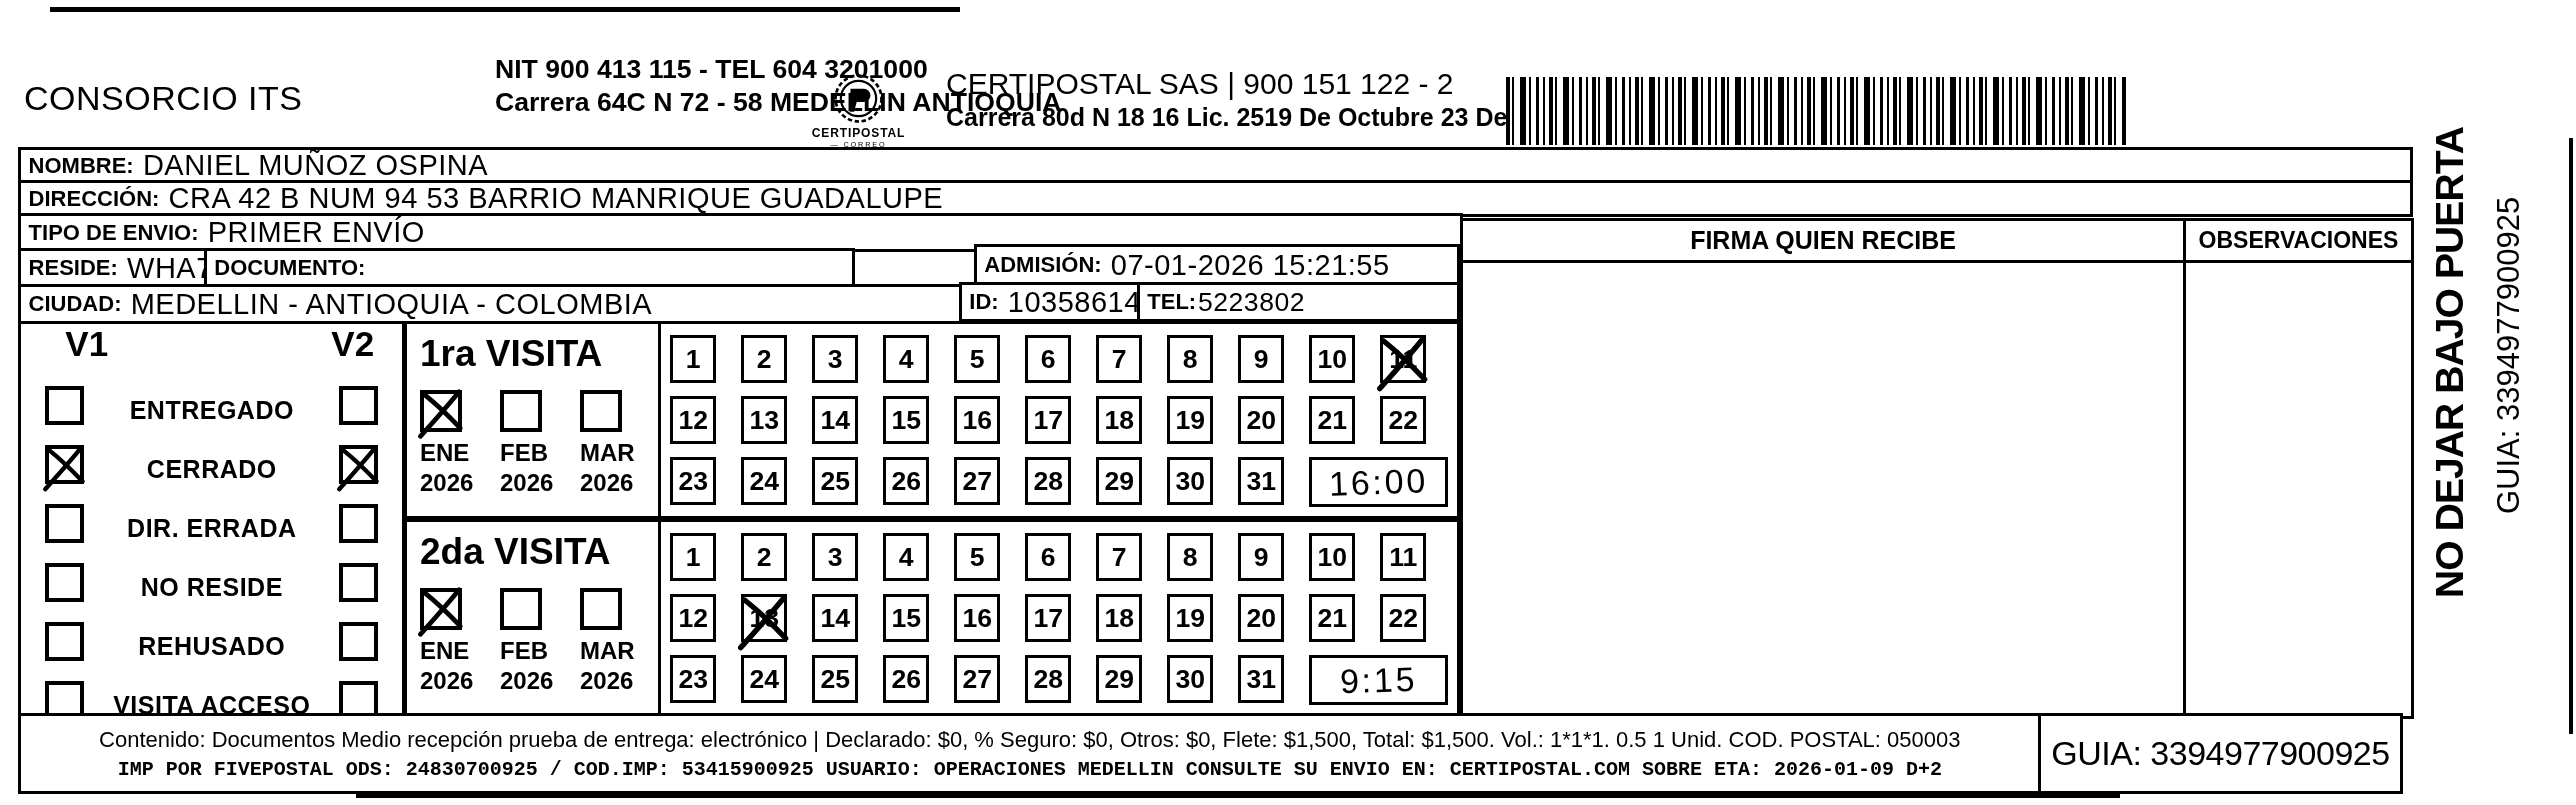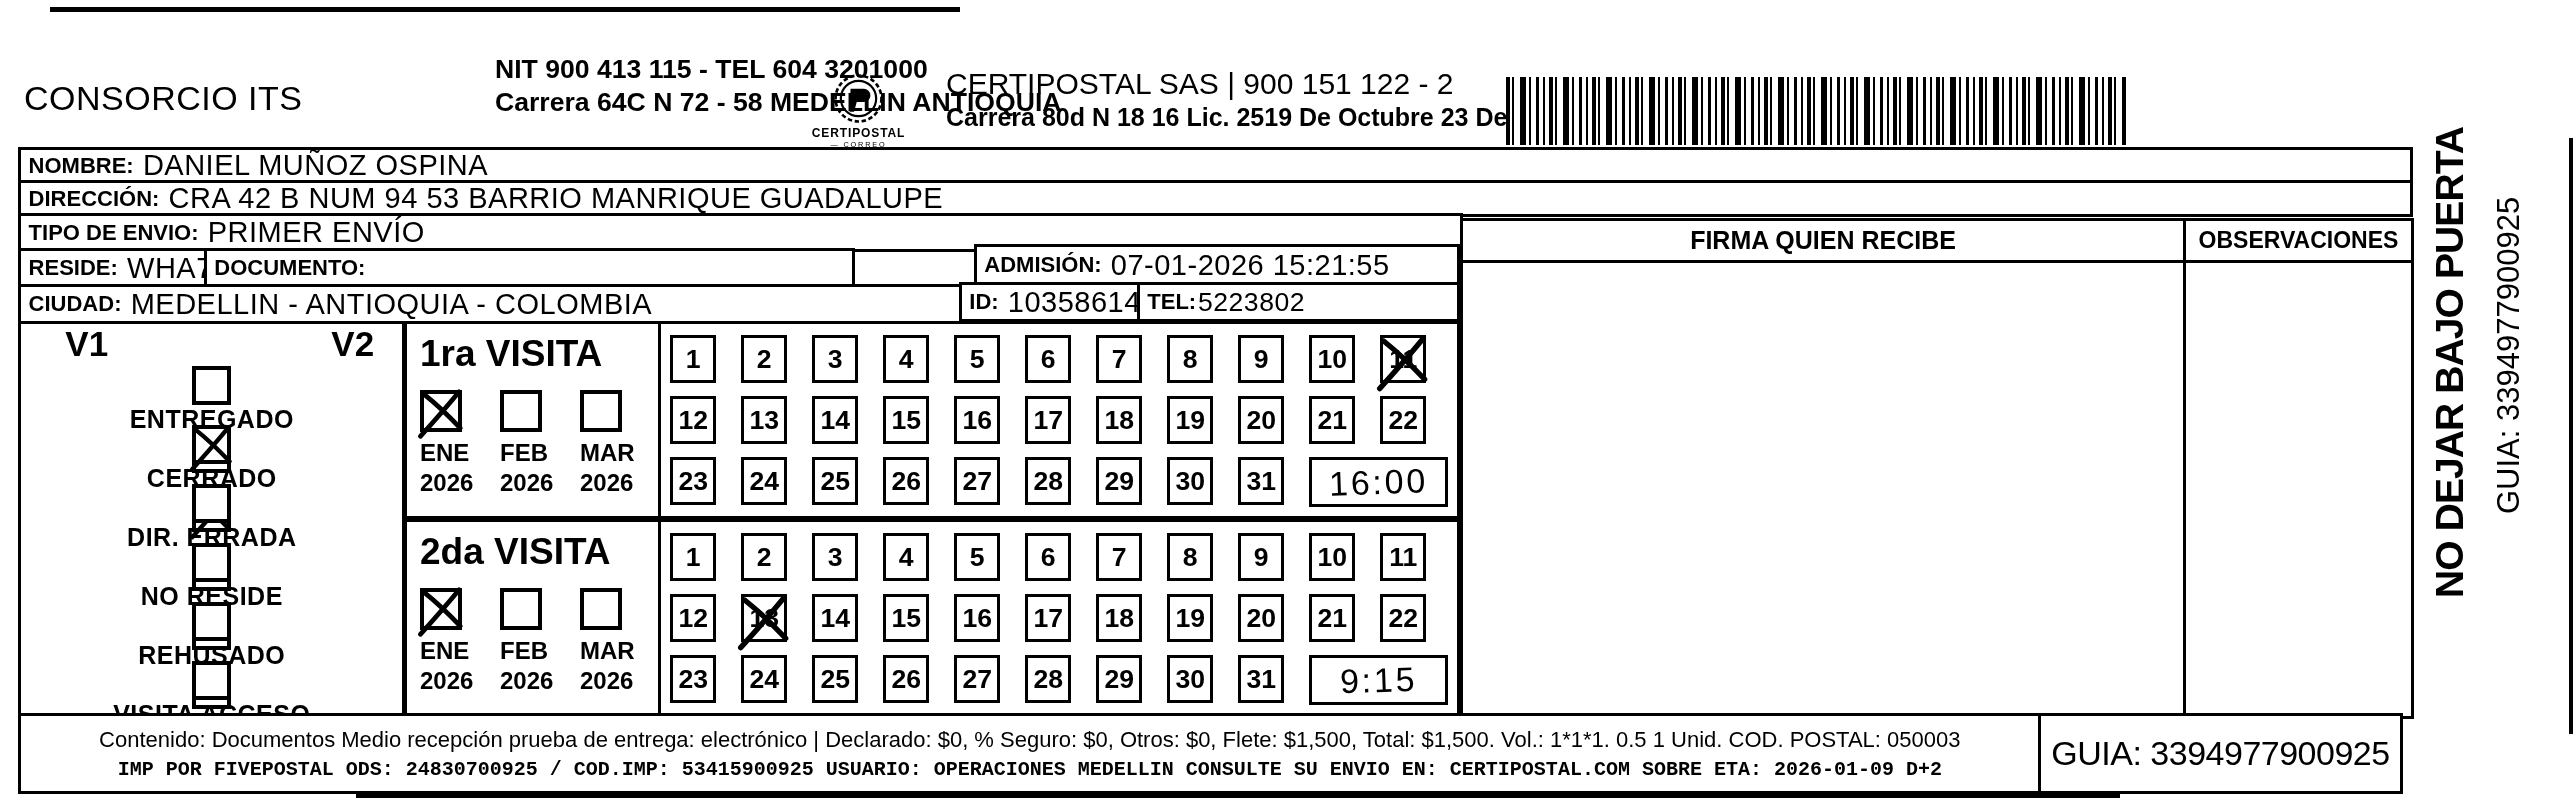--- a/index.html
+++ b/index.html
@@ -35,21 +35,21 @@
   .flabel { font-size: 22px; font-weight: bold; margin-right: 9.2px; flex: 0 0 auto; }
   .fvalue { font-size: 29px; letter-spacing: 0.5px; }
 
   
   .colhead { border-bottom: 3.7px solid #000; height: 42px; display: flex; align-items: center; justify-content: center;
              font-size: 25px; font-weight: bold; }
 
   
   .vhead { font-size: 35px; font-weight: bold; position: absolute; top: 0; }
   .status-rows { position: absolute; top: 42px; left: 0; right: 0; }
-  .status-row { display: flex; align-items: center; height: 59px; padding: 0 24px; flex-direction: column; }
+  .status-row { display: flex; align-items: flex-end; height: 59px; padding: 0 24px; }
   .status-label { flex: 1; text-align: center; font-size: 25px; font-weight: bold; letter-spacing: 0.5px; }
   .checkbox { width: 39px; height: 39px; border: 4.6px solid #000; position: relative; flex: 0 0 auto; background:#fff; }
 
   
   .visit-title { font-size: 37px; font-weight: bold; margin: 9.2px 0 14.7px 13px; }
   .months { display: flex; padding-left: 13px; }
   .month-col { width: 84px; display: flex; flex-direction: column; }
   .month-box { width: 42px; height: 42px; border: 4.6px solid #000; position: relative; background:#fff; }
   .month-label { font-size: 24px; font-weight: bold; margin-top: 7.3px; }
   .month-year { font-size: 24px; font-weight: bold; margin-top: 1.8px; }

